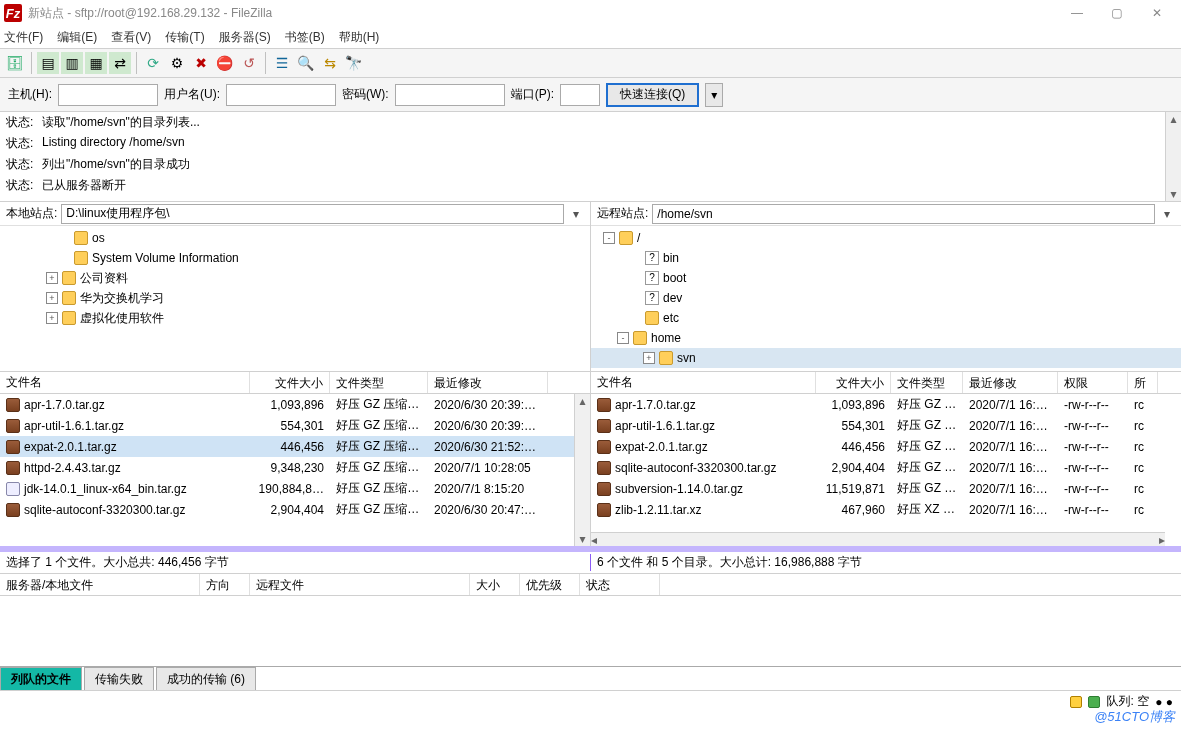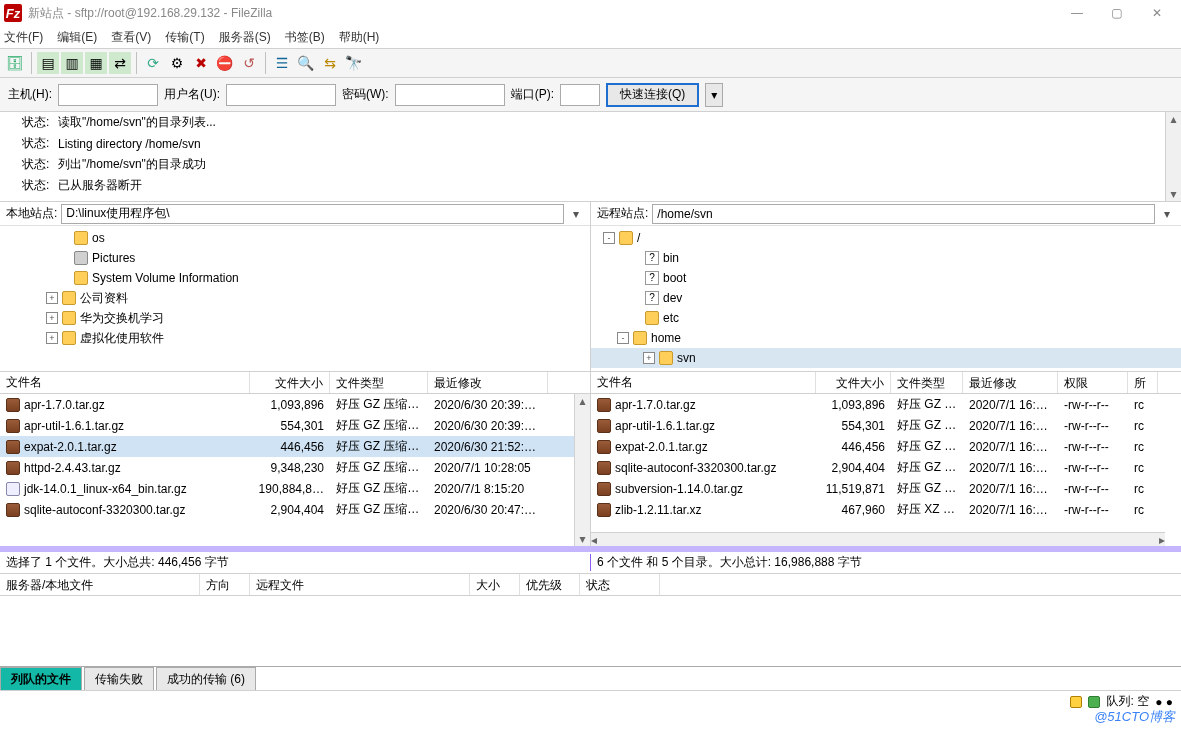--- a/index.html
+++ b/index.html
@@ -16,21 +16,21 @@
 .quickbar { height: 34px; border-bottom: 1px solid #d0d0d0; background: #f5f5f5; display: flex; align-items: center; padding: 0 8px; gap: 6px; }
 .quickbar label { white-space: nowrap; }
 .quickbar input { border: 1px solid #aaa; height: 22px; padding: 0 4px; background: #fff; }
 .qb-host { width: 100px; }
 .qb-user { width: 110px; }
 .qb-pass { width: 110px; }
 .qb-port { width: 40px; }
 .qb-btn { border: 2px solid #1f6fd0; background: #e8e8e8; height: 24px; padding: 0 12px; cursor: pointer; }
 .qb-dd { width: 18px; height: 24px; border: 1px solid #aaa; background: #e8e8e8; display: flex; align-items: center; justify-content: center; cursor: pointer; }
 .log { height: 90px; border-bottom: 1px solid #d0d0d0; position: relative; overflow: hidden; }
-.log-row { display: flex; align-items: center; gap: 8px; padding: 2px 22px; }
+.log-row { display: flex; align-items: flex-start; gap: 8px; padding: 2px 6px; }
 .log-row .lab { width: 28px; }
 .log-scroll { position: absolute; right: 0; top: 0; width: 16px; height: 100%; background: #f0f0f0; border-left: 1px solid #d0d0d0; display: flex; flex-direction: column; justify-content: space-between; align-items: center; font-size: 10px; color: #666; }
 .panels { display: flex; height: 170px; border-bottom: 1px solid #d0d0d0; }
 .panel { flex: 1; display: flex; flex-direction: column; border-right: 1px solid #d0d0d0; }
 .panel:last-child { border-right: none; }
 .pathrow { height: 24px; display: flex; align-items: center; gap: 4px; padding: 0 6px; border-bottom: 1px solid #e0e0e0; background: #fff; }
 .pathrow .lab { white-space: nowrap; }
 .pathrow input { flex: 1; border: 1px solid #aaa; height: 20px; padding: 0 4px; background: #fff; }
 .pathrow .dd { width: 16px; text-align: center; cursor: pointer; color: #555; }
 .tree { flex: 1; overflow: hidden; position: relative; padding: 2px 0; }
@@ -165,25 +165,20 @@
       <span class="dd">▾</span>
     </div>
     <div class="tree" id="local-tree">
         <div class="tree-row" style="padding-left: 58px;">
           <span style="width:16px;display:inline-block"></span>
           <span class="tree-icon ico-folder"></span>
           <span>os</span>
         </div>
         <div class="tree-row" style="padding-left: 58px;">
           <span style="width:16px;display:inline-block"></span>
-          <span class="tree-icon ico-disk"></span>
-          <span>Pictures</span>
-        </div>
-        <div class="tree-row" style="padding-left: 58px;">
-          <span style="width:16px;display:inline-block"></span>
           <span class="tree-icon ico-folder"></span>
           <span>System Volume Information</span>
         </div>
         <div class="tree-row" style="padding-left: 46px;">
           <span class="expander">+</span>
           <span class="tree-icon ico-folder"></span>
           <span>公司资料</span>
         </div>
         <div class="tree-row" style="padding-left: 46px;">
           <span class="expander">+</span>

